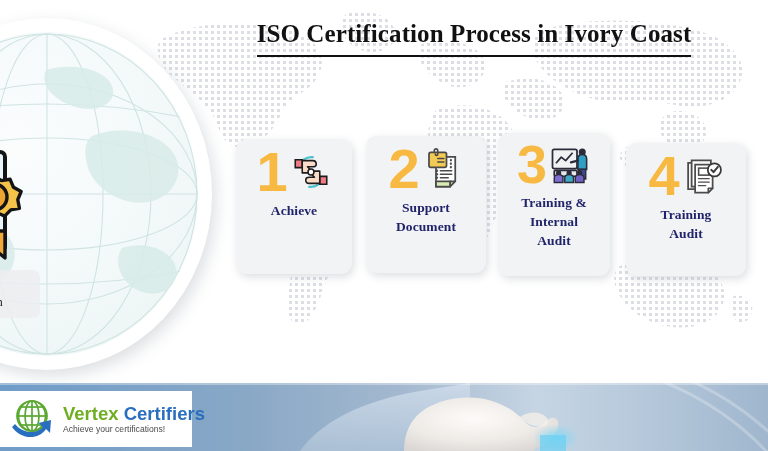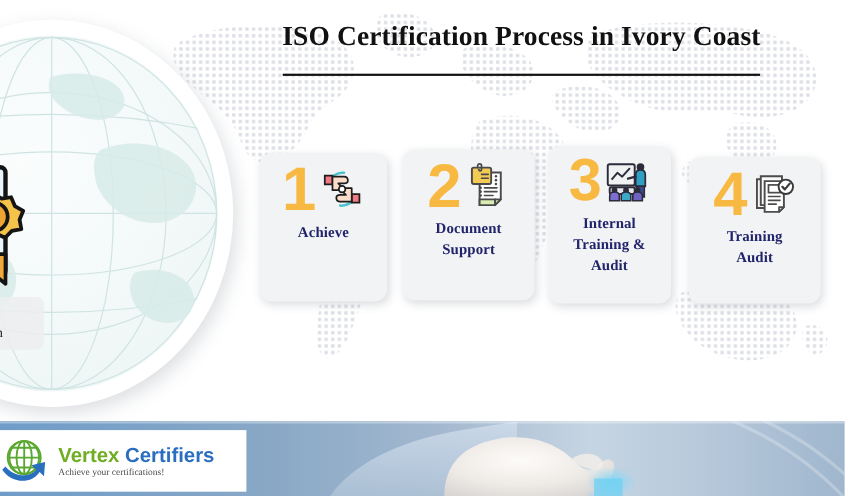--- a/index.html
+++ b/index.html
@@ -95,21 +95,21 @@
     text-align: center;
     font-family: "Liberation Serif", serif;
     font-size: 25px;
     font-weight: 600;
     color: #111111;
     letter-spacing: .1px;
     white-space: nowrap;
   }
   .title span {
     border-bottom: 2px solid #111111;
-    padding-bottom: 20px;
+    padding-bottom: 8px;
   }
 
   
   .steps {
     position: absolute;
     left: 236px;
     top: 131px;
     width: 520px;
     height: 150px;
   }
@@ -164,40 +164,41 @@
     height: 68px;
     background: linear-gradient(100deg, #6f9cc8 0%, #86a5c4 30%, #9bb2cb 48%, #b9cbdd 62%, #cfdae6 78%, #aec3d7 100%);
     overflow: hidden;
   }
   .footer-photo { position: absolute; inset: 0; }
 
   .logo-box {
     position: absolute;
     left: 0px;
     top: 391px;
-    width: 224px;
+    width: 192px;
     height: 56px;
     background: #ffffff;
     display: flex;
     align-items: center;
+    padding-left: 10px;
     gap: 7px;
   }
   .logo-mark { width: 46px; height: 44px; flex: 0 0 auto; }
   .logo-text { display: flex; flex-direction: column; justify-content: center; }
   .logo-word {
     font-family: "Liberation Sans", sans-serif;
     font-size: 18.5px;
     font-weight: 700;
     line-height: 1.05;
     white-space: nowrap;
   }
   .logo-vertex { color: #6fae23; }
   .logo-certifiers { color: #2a6fbf; }
   .logo-tag {
-    font-family: Liberation Serif, serif;
+    font-family: Liberation Sans, sans-serif;
     font-size: 8.6px;
     color: #4a4a4a;
     line-height: 1.2;
     margin-top: 1px;
     white-space: nowrap;
   }
 </style>
 </head>
 <body>
 
@@ -331,22 +332,22 @@
             <circle cx="17" cy="26" r="1.4"></circle>
               <circle cx="17" cy="30" r="1.4"></circle>
               <circle cx="17" cy="34" r="1.4"></circle>
             <circle cx="33" cy="14" r="1.3"></circle>
               <circle cx="33" cy="18" r="1.3"></circle>
               <circle cx="33" cy="22" r="1.3"></circle>
           </g>
         </svg>
       </div>
       <div class="card-label">
+        <div>Support</div>
         <div>Document</div>
-        <div>Support</div>
       </div>
     </div>
 
     <div class="card" id="card-3">
       <div class="card-top">
         <div class="num">3</div>
         <svg class="ico" viewBox="0 0 48 48">
           <rect x="4" y="6" width="28" height="22" rx="2" fill="#f0f1f3" stroke="#2b2b3a" stroke-width="2"></rect>
           <polyline points="8,22 14,15 19,19 27,10" fill="none" stroke="#2b2b3a" stroke-width="2" stroke-linejoin="round"></polyline>
           <rect x="6" y="30" width="26" height="7" rx="1.5" fill="#e6e7ea" stroke="#2b2b3a" stroke-width="2"></rect>
@@ -358,22 +359,22 @@
             <circle cx="11" cy="33" r="3" fill="#2b2b3a"></circle>
             <path d="M6 44 v-5 c0-3 2-4 5-4 c3 0 5 1 5 4 v5 z" fill="#7d6fd1" stroke="#2b2b3a" stroke-width="1.6"></path>
             <circle cx="23" cy="33" r="3" fill="#2b2b3a"></circle>
             <path d="M18 44 v-5 c0-3 2-4 5-4 c3 0 5 1 5 4 v5 z" fill="#3ea8c8" stroke="#2b2b3a" stroke-width="1.6"></path>
             <circle cx="35" cy="33" r="3" fill="#2b2b3a"></circle>
             <path d="M30 44 v-5 c0-3 2-4 5-4 c3 0 5 1 5 4 v5 z" fill="#6e62c4" stroke="#2b2b3a" stroke-width="1.6"></path>
           </g>
         </svg>
       </div>
       <div class="card-label">
+        <div>Training &amp;</div>
         <div>Internal</div>
-        <div>Training &amp;</div>
         <div>Audit</div>
       </div>
     </div>
 
     <div class="card" id="card-4">
       <div class="card-top">
         <div class="num">4</div>
         <svg class="ico" viewBox="0 0 48 48">
           <path d="M7 9 h22 v30 h-22 z" fill="#f4f4f4" stroke="#4c4c4c" stroke-width="2"></path>
           <path d="M11 6 h22 v30 h-22 z" fill="#fafafa" stroke="#4c4c4c" stroke-width="2"></path>

